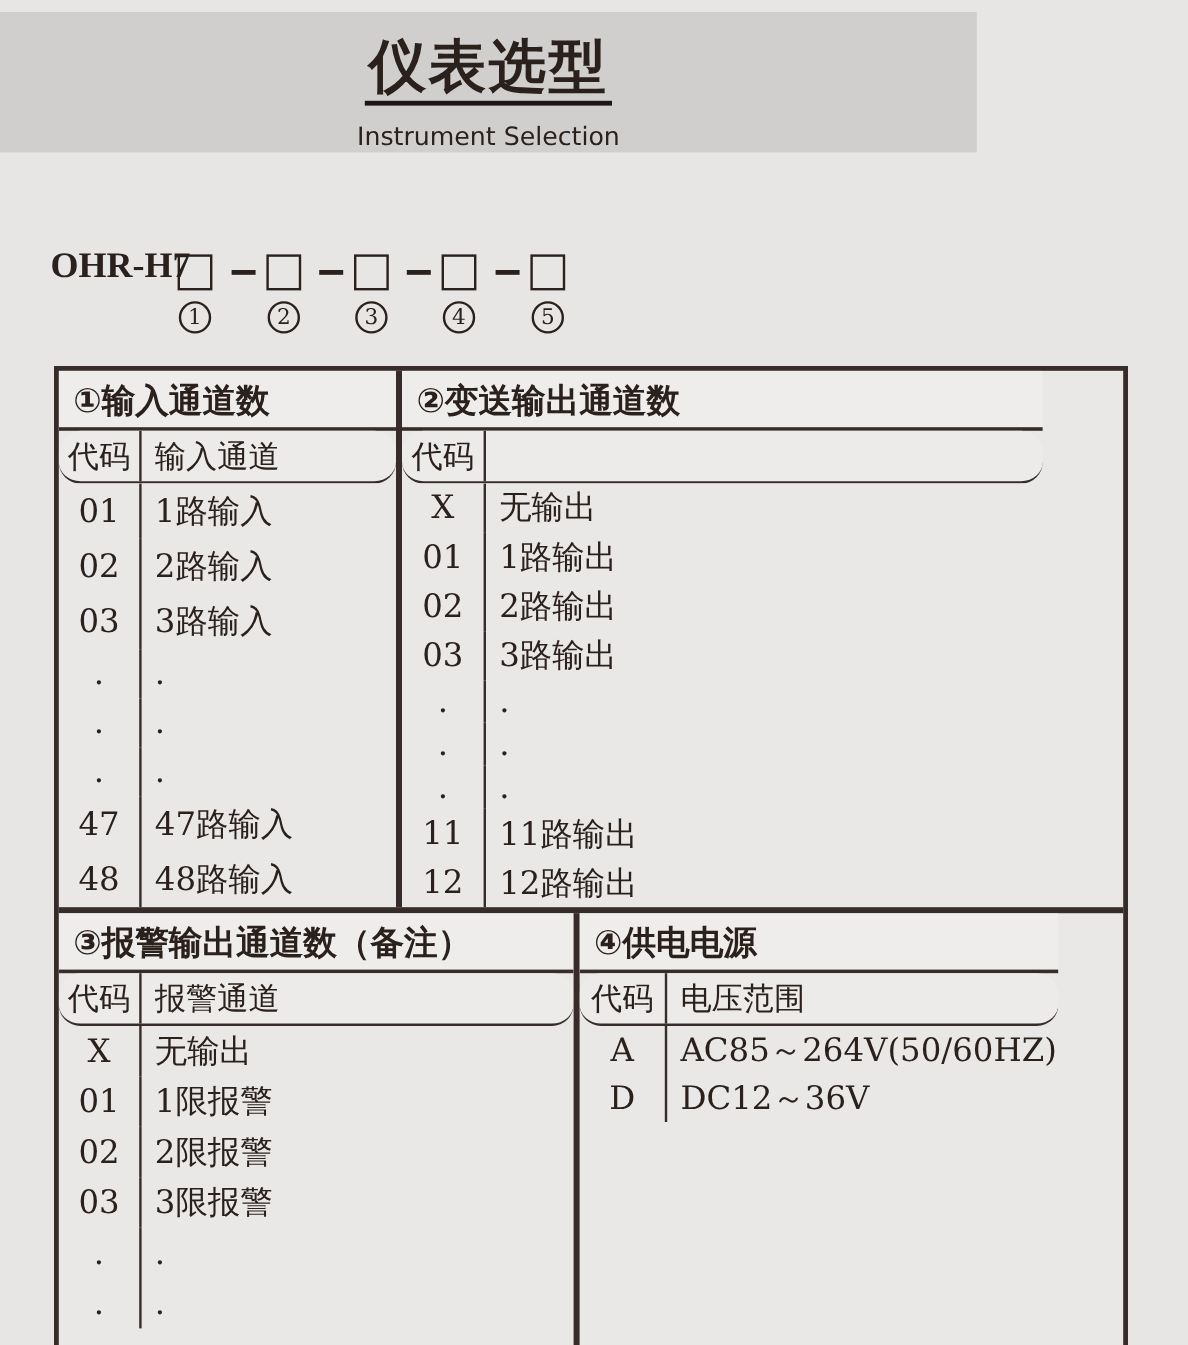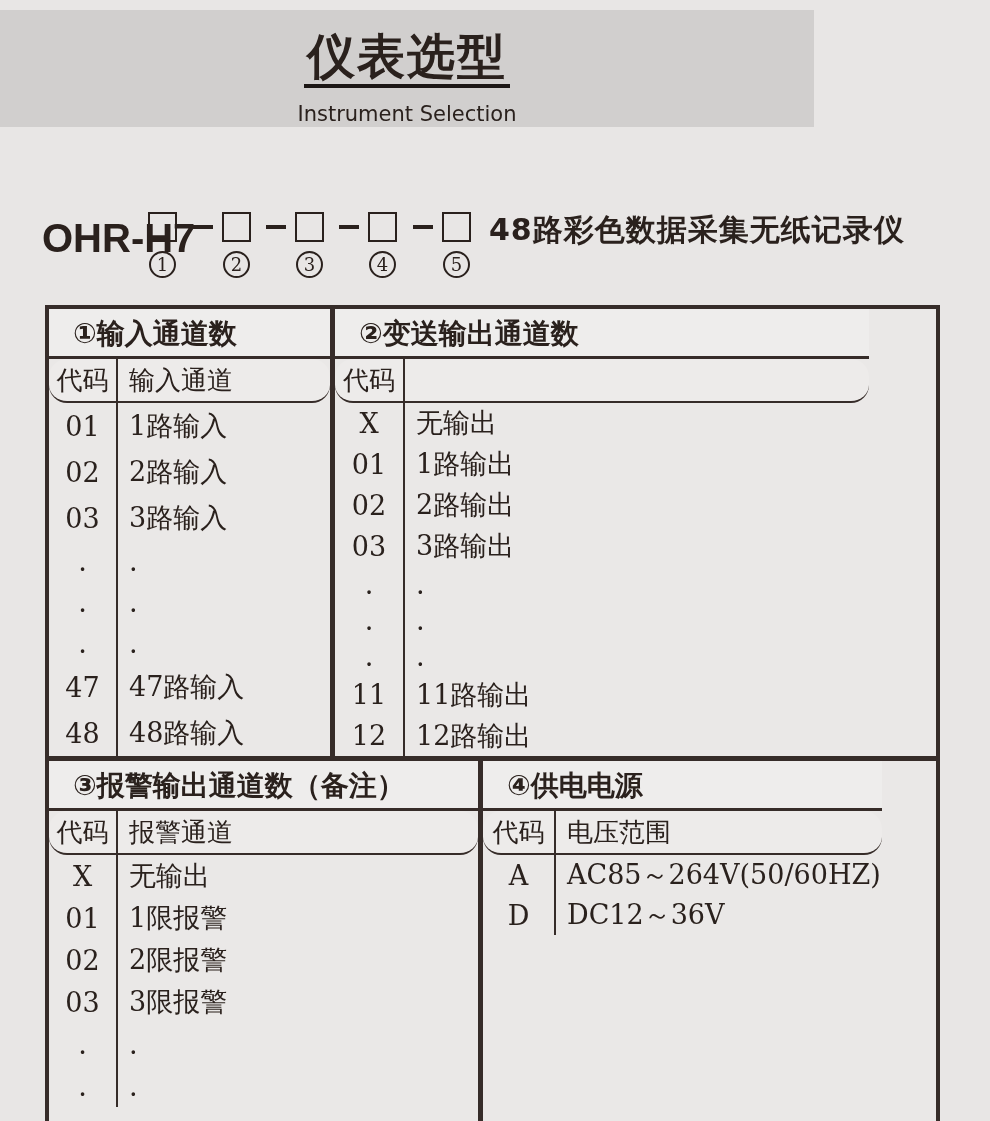--- a/index.html
+++ b/index.html
@@ -22,22 +22,22 @@
     letter-spacing:2px;
     border-bottom:4px solid #1c1715; padding:0 3px 1px 3px;
   }
   .title-sub {
     font-size:21px; line-height:1.1; margin-top:15px; font-weight:normal;
   }
 
   
   .model-area { position:absolute; left:0; top:205px; width:990px; height:90px; }
   .model-prefix {
-    position:absolute; left:42px; top:11px;
-    font-family:Liberation Sans, sans-serif; font-size:40px; font-weight:600;
+    position:absolute; left:42px; top:0;
+    font-family:Liberation Serif, serif; font-size:30px; font-weight:600;
   }
   .model-box {
     position:absolute; top:7px; width:29px; height:30px;
     border:2px solid #2a211d; background:transparent;
   }
   .model-dash { position:absolute; top:20px; width:20px; height:4px; background:#2a211d; }
   .model-circle {
     position:absolute; top:46px; width:27px; height:27px;
     border:2px solid #2a211d; border-radius:50%;
     font-family:"DejaVu Serif", serif; font-size:18px; line-height:23px; text-align:center;
@@ -56,21 +56,21 @@
   .half { display:flex; }
   .half-lower { height:360px; }
   .vdiv { width:5px; background:#362c29; flex:0 0 5px; }
   .hdiv { height:5px; background:#362c29; }
   .sec { display:flex; flex-direction:column; overflow:hidden; }
   .sec-1 { width:281px; } .sec-2 { width:534px; }
   .sec-3 { width:429px; } .sec-4 { width:399px; }
 
   .sec-header {
     height:50px; line-height:49px; flex:0 0 50px;
-    font-size:28px; font-weight:bold; padding-left:24px;
+    font-size:28px; font-weight:bold; padding-left:12px;
     background:#eeedec; border-bottom:3px solid #362c29;
     white-space:nowrap;
   }
   .half-lower .sec-header { height:50px; flex-basis:50px; }
 
   .col-header {
     display:flex; height:44px; flex:0 0 44px; align-items:center;
     font-family:"DejaVu Serif", serif; font-size:26px;
     border-bottom:2px solid #362c29; background:#edebea;
     white-space:nowrap;
@@ -117,21 +117,20 @@
   <span class="model-box" style="left:368px"></span>
   <span class="model-dash" style="left:413px"></span>
   <span class="model-box" style="left:442px"></span>
 
   <span class="model-circle" style="left:149px">1</span>
   <span class="model-circle" style="left:223px">2</span>
   <span class="model-circle" style="left:296px">3</span>
   <span class="model-circle" style="left:369px">4</span>
   <span class="model-circle" style="left:443px">5</span>
 
-  <span class="model-suffix">48路彩色数据采集无纸记录仪</span>
 </div>
 
 <div class="seltable">
 
   <div class="half half-upper">
     <div class="sec sec-1">
       <div class="sec-header">①输入通道数</div>
       <div class="col-header">
         <div class="code-cell">代码</div>
         <div class="label-cell">输入通道</div>

